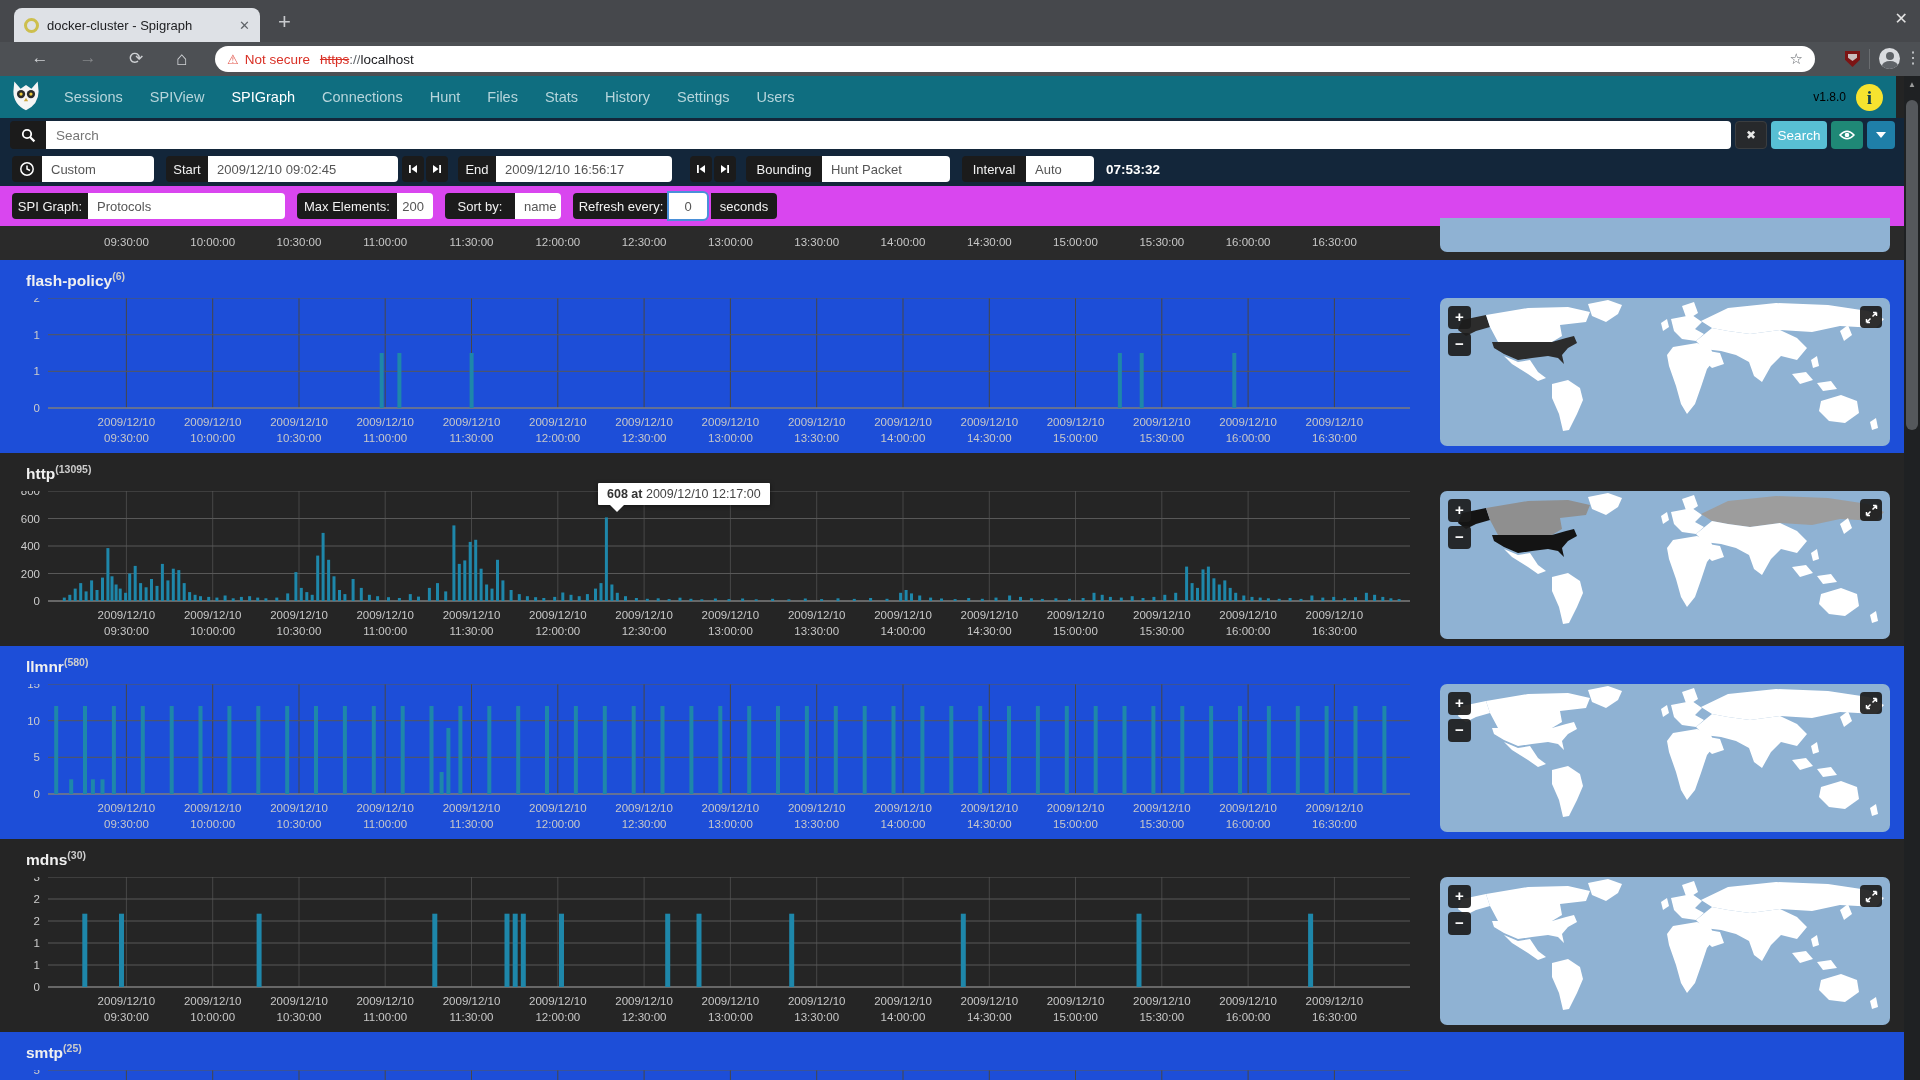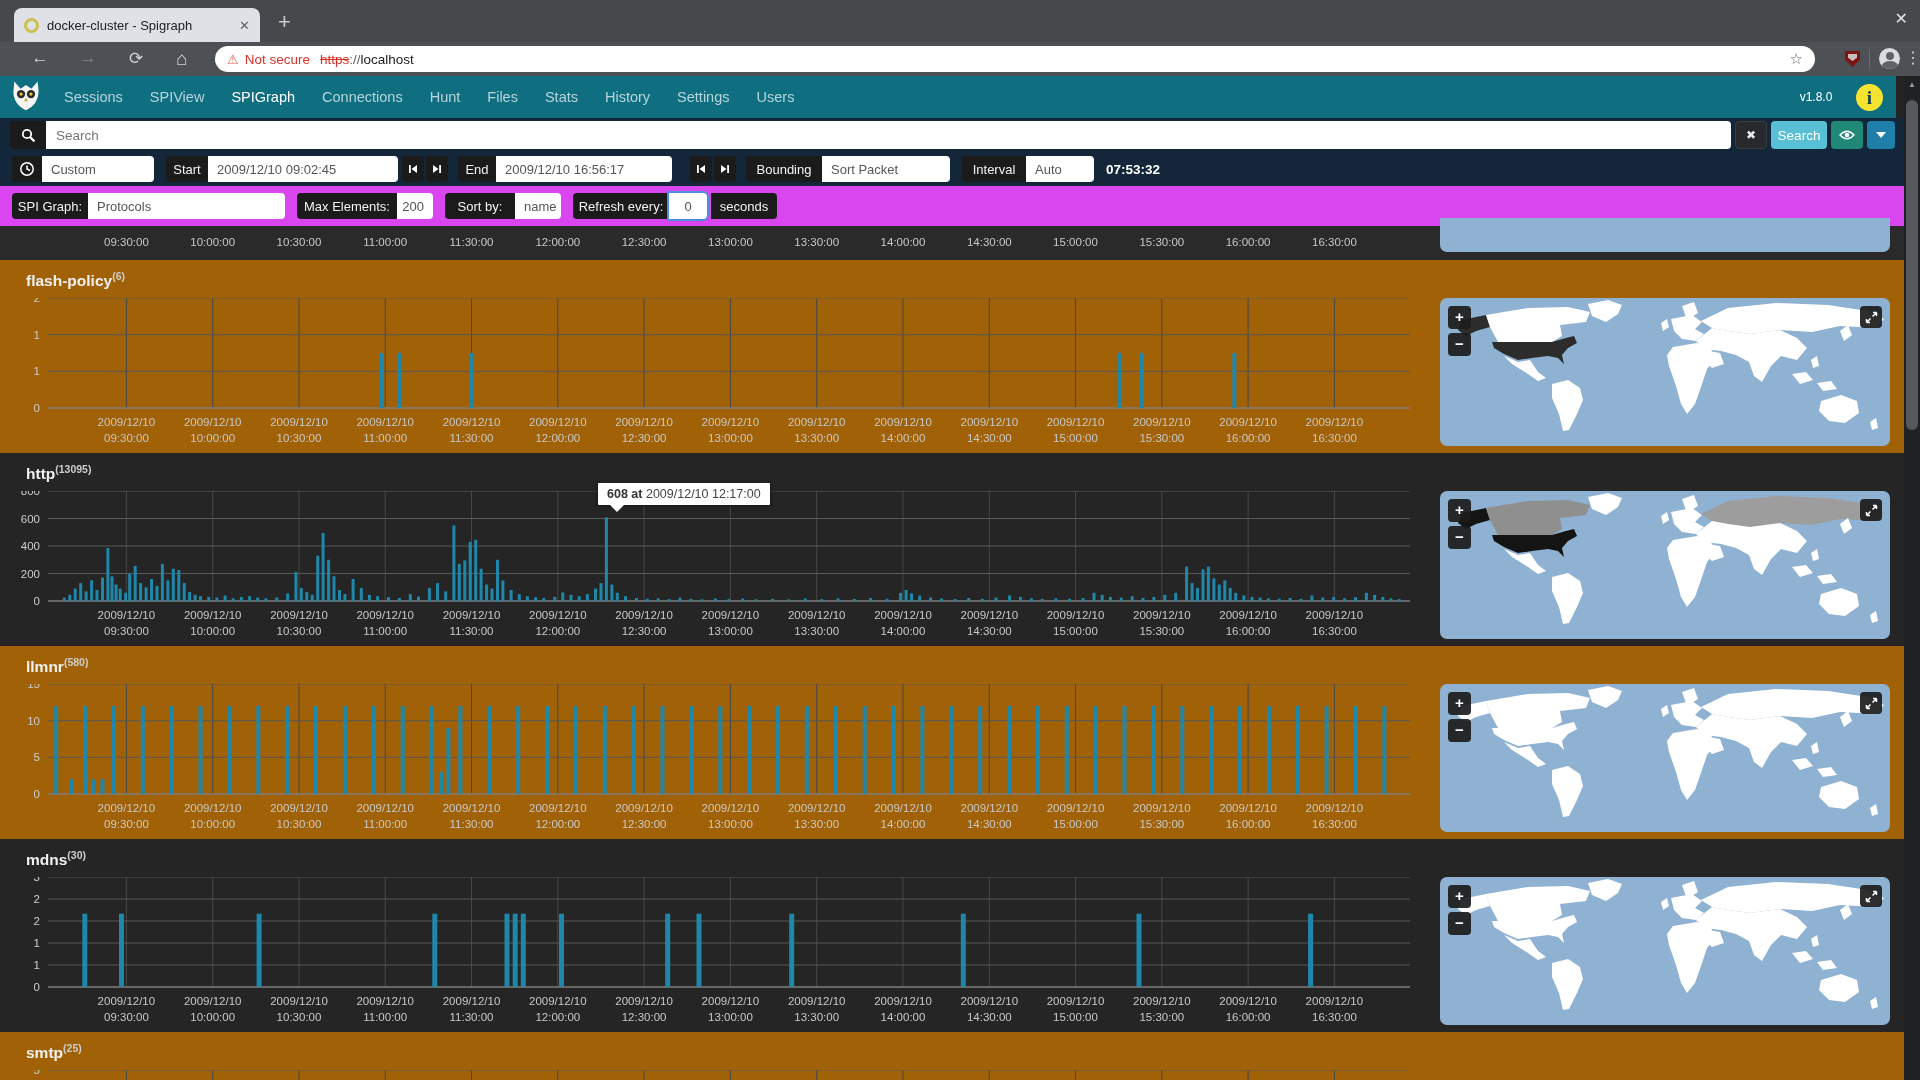--- a/index.html
+++ b/index.html
@@ -36,21 +36,21 @@
   .avatar::before { content:""; position:absolute; left:6.5px; top:4px; width:8px; height:8px; border-radius:50%; background:#5f6368; }
   .avatar::after { content:""; position:absolute; left:2.5px; top:13px; width:16px; height:10px; border-radius:50%; background:#5f6368; }
   .dots { position:absolute; left:1905px; top:6px; color:#cfd1d4; font-size:16px; }
 
   
   #navbar { position:absolute; top:76px; left:0; width:1896px; height:42px; background:#0f6e80;
     display:flex; align-items:center; }
   .owl { margin-left:8px; margin-right:20px; flex:none; }
   .nav-item { color:#b7d5db; font-size:14.5px; margin-right:27px; white-space:nowrap; }
   .nav-item.active { color:#ffffff; }
-  .version { position:absolute; left:1786px; width:60px; text-align:center; color:#ffffff; font-size:12px; }
+  .version { position:absolute; left:1786px; width:60px; text-align:right; color:#000000; font-size:12px; }
   .info-circle { position:absolute; left:1856px; top:8px; width:27px; height:27px; border-radius:50%;
     background:#f6e32f; color:#13414d; font-family:"Liberation Serif", serif; font-weight:bold;
     font-size:19px; text-align:center; line-height:27px; }
 
   
   #searchrow { position:absolute; top:118px; left:0; width:1904px; height:34px; background:#13263a; }
   .sq-icon-box { position:absolute; background:#1b1b1b; border-radius:4px 0 0 4px; display:flex;
     align-items:center; justify-content:center; }
   #search-icon-box { left:10px; top:3px; width:36px; height:28px; }
   #search-input { position:absolute; left:46px; top:3px; width:1685px; height:28px; border:none;
@@ -78,21 +78,21 @@
   #spigraphrow { position:absolute; top:186px; left:0; width:1904px; height:40px; background:#d946ef; }
   #spigraphrow .dk-label, #spigraphrow .wt-field { top:7px; }
   .focus-ring { box-shadow:0 0 0 2px #4a90d9; border-radius:0 4px 4px 0; }
   .summary { position:absolute; top:7px; left:788px; height:26px; display:flex; align-items:center;
     color:#fff; font-weight:bold; font-size:13px; }
 
   
   #content { position:absolute; top:226px; left:0; width:1904px; }
   .row-axis { position:relative; width:1904px; height:34px; background:#2a2a2a; }
   .proto-row { position:relative; width:1904px; height:193px; }
-  .proto-row.light { background:#a16207; }
+  .proto-row.light { background:#1d4ed8; }
   .proto-row.dark { background:#252525;padding-left:13px; }
   .proto-title { position:absolute; left:26px; top:10px; color:#f0f0f0; font-size:15.5px; font-weight:bold; }
   .proto-title sup { font-size:10.5px; color:#cccccc; font-weight:bold; }
   .chart-svg { position:absolute; left:0; top:38px; }
   .map { position:absolute; left:1440px; top:38px; width:450px; height:148px; background:#8fb2d3;
     border-radius:7px; overflow:hidden; }
   .map-sliver { position:absolute; left:1440px; top:-8px; width:450px; height:34px; background:#8fb2d3;
     border-radius:0 0 7px 7px; }
   .map-btn { position:absolute; left:8px; width:23px; height:23px; background:rgba(28,28,28,.92);
     border-radius:4px; color:#fff; font-size:15px; font-weight:bold; text-align:center; line-height:22px; }
@@ -215,21 +215,21 @@
         </svg>
       </div>
     <div class="stepbtn" style="left:714px">
         <svg width="10" height="10" viewBox="0 0 10 10">
           <rect x="7.2" y="1" width="1.8" height="8" fill="#fff"></rect>
           <path d="M1 1 L6.5 5 L1 9 Z" fill="#fff"></path>
         </svg>
       </div>
 
     <div class="dk-label" style="left:746px;width:76px">Bounding</div>
-    <div class="wt-field" style="left:822px;width:128px">Sort Packet</div>
+    <div class="wt-field" style="left:822px;width:128px">Hunt Packet</div>
 
     <div class="dk-label" style="left:962px;width:64px">Interval</div>
     <div class="wt-field" style="left:1026px;width:68px">Auto</div>
 
     <div class="duration" style="left:1106px">07:53:32</div>
   </div>
 
   <div id="spigraphrow">
     <div class="dk-label" style="left:12px;width:76px">SPI Graph:</div>
     <div class="wt-field" style="left:88px;width:197px">Protocols</div>

